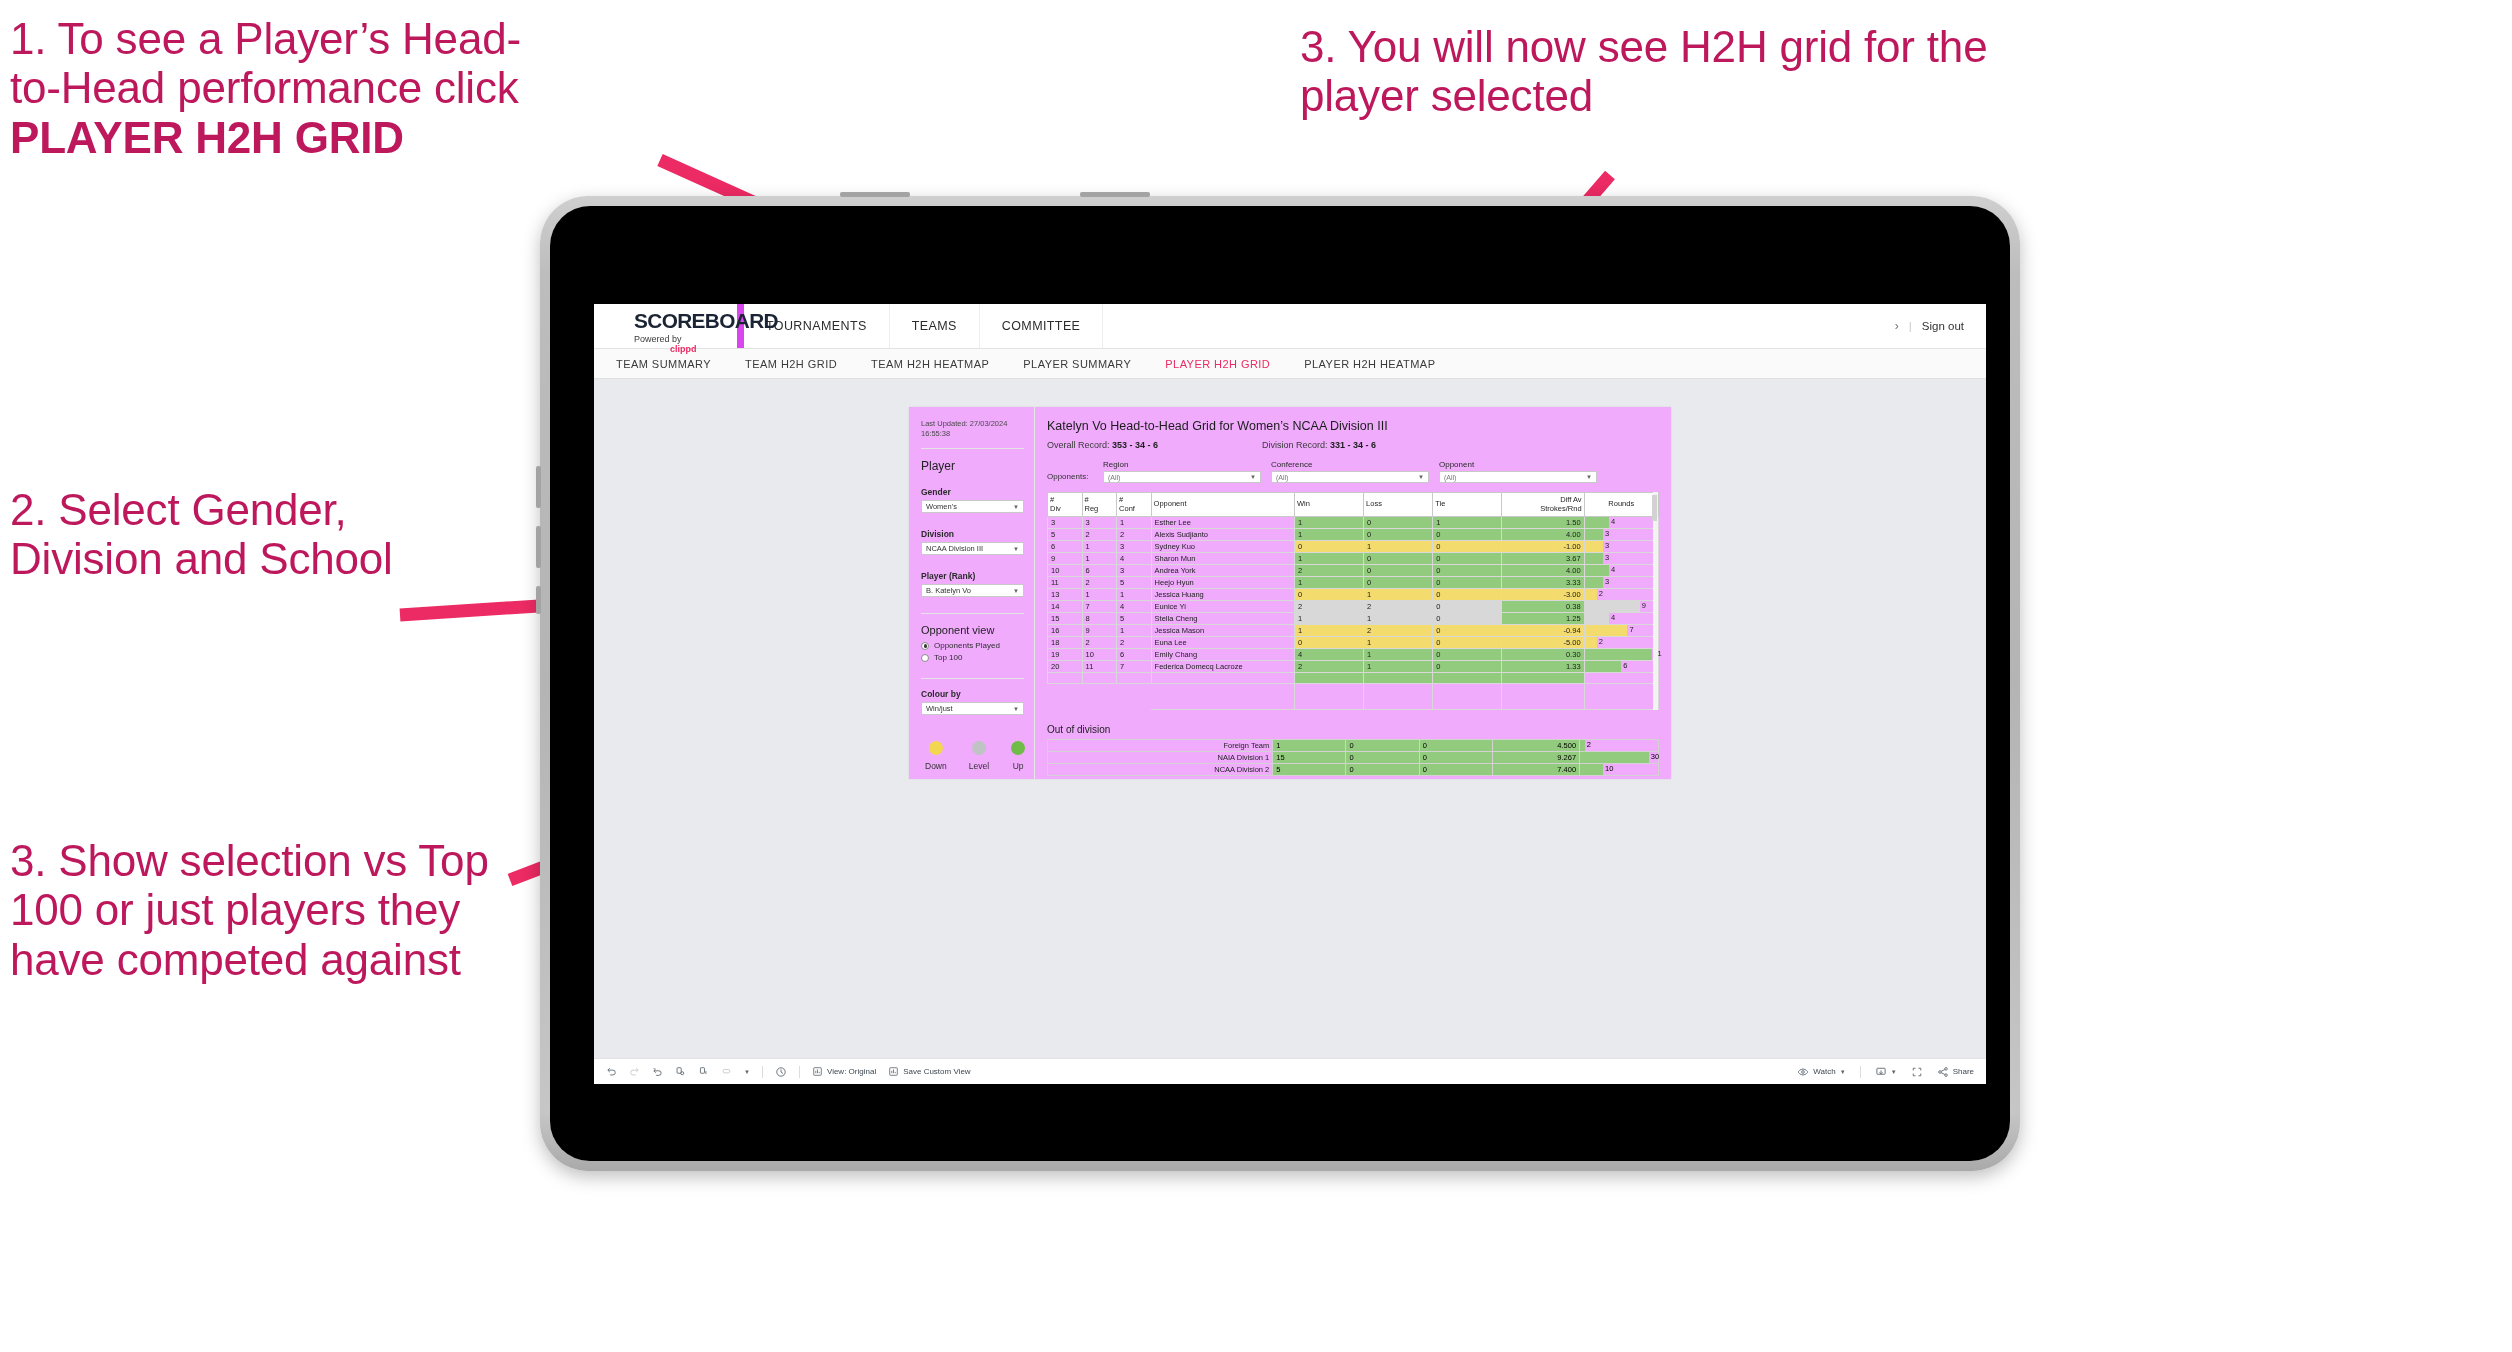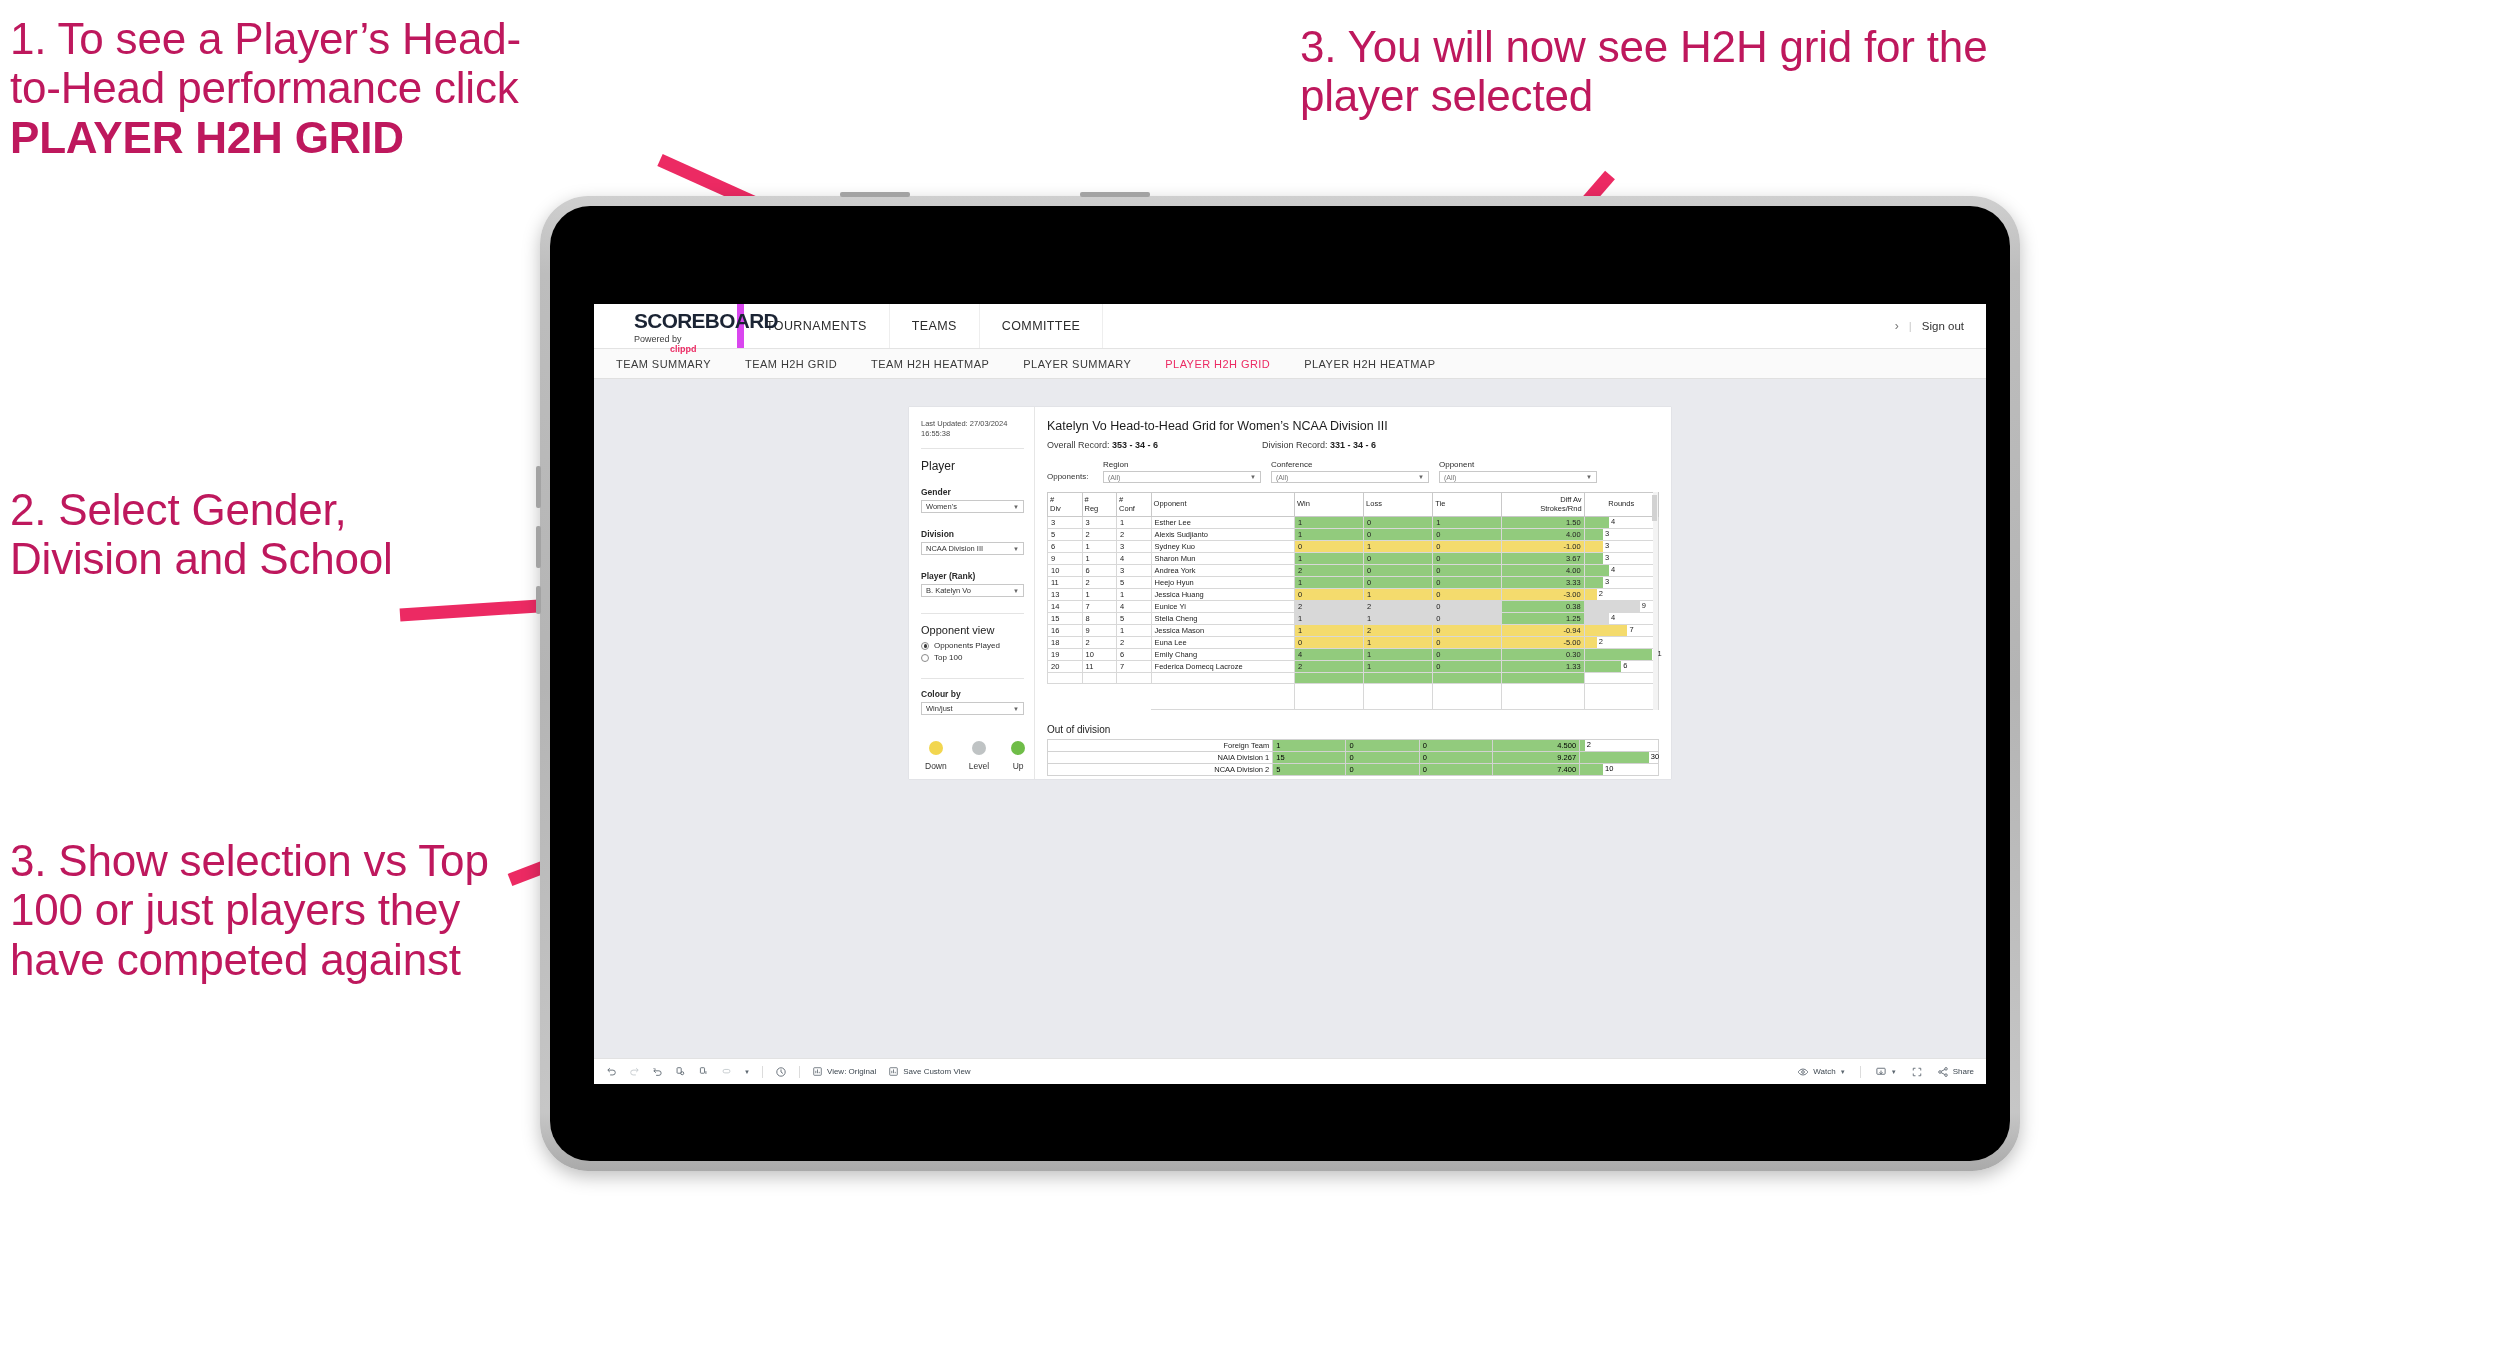--- a/index.html
+++ b/index.html
@@ -92,21 +92,21 @@
   .subnav {
     height: 30px; background: #fafafa; display: flex; align-items: center;
     padding-left: 22px; gap: 34px; border-bottom: 1px solid #e0e0e0;
   }
   .sn { font-size: 11px; letter-spacing: .45px; color: #3a3a3a; cursor: pointer; white-space: nowrap; }
   .sn.active { color: #ec2a63; }
 
   
   .dash { padding: 28px 0 0 0; display: flex; justify-content: center; }
   .dash-inner {
-    width: 762px; background: #ffffff; display: flex;
+    width: 762px; background: #f0abfc; display: flex;
     box-shadow: 0 0 1px rgba(0,0,0,.18);
   }
   .sidebar { width: 126px; border-right: 1px solid #e6e6e6; padding: 12px 10px 8px 12px; }
   .lastupd { font-size: 7.5px; color: #4a4a4a; line-height: 1.35; }
   .hr { border: 0; border-top: 1px solid #e4e4e4; margin: 9px 0 10px 0; }
   .s-title { font-size: 12px; color: #222; margin-bottom: 14px; }
   .f-label { font-size: 8.5px; font-weight: bold; color: #2b2b2b; margin-bottom: 3px; }
   .f-sel {
     height: 13px; border: 1px solid #c8c8c8; background: #fff;
     display: flex; align-items: center; padding: 0 4px;

